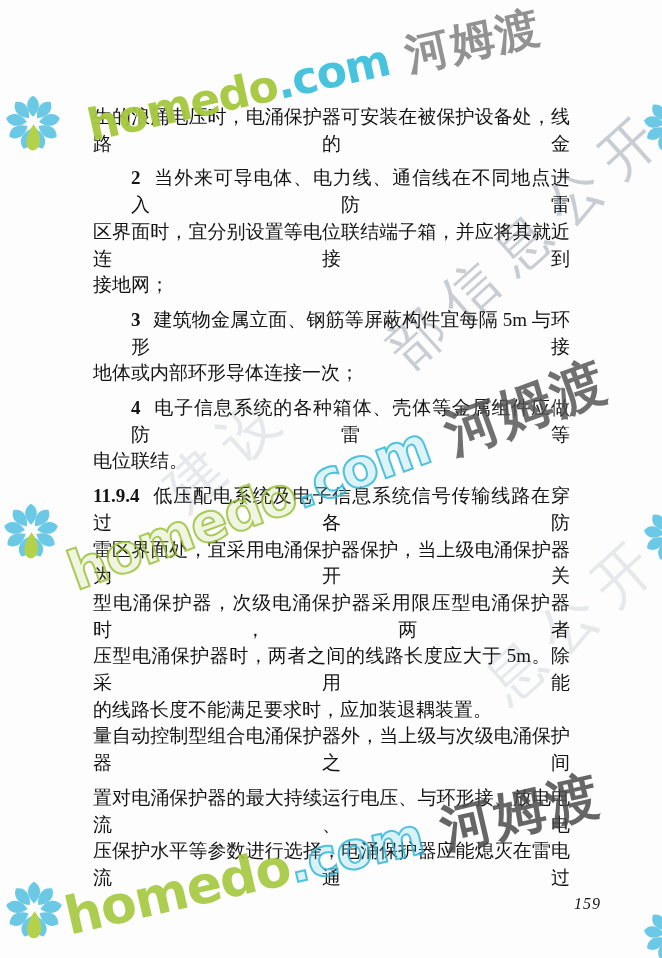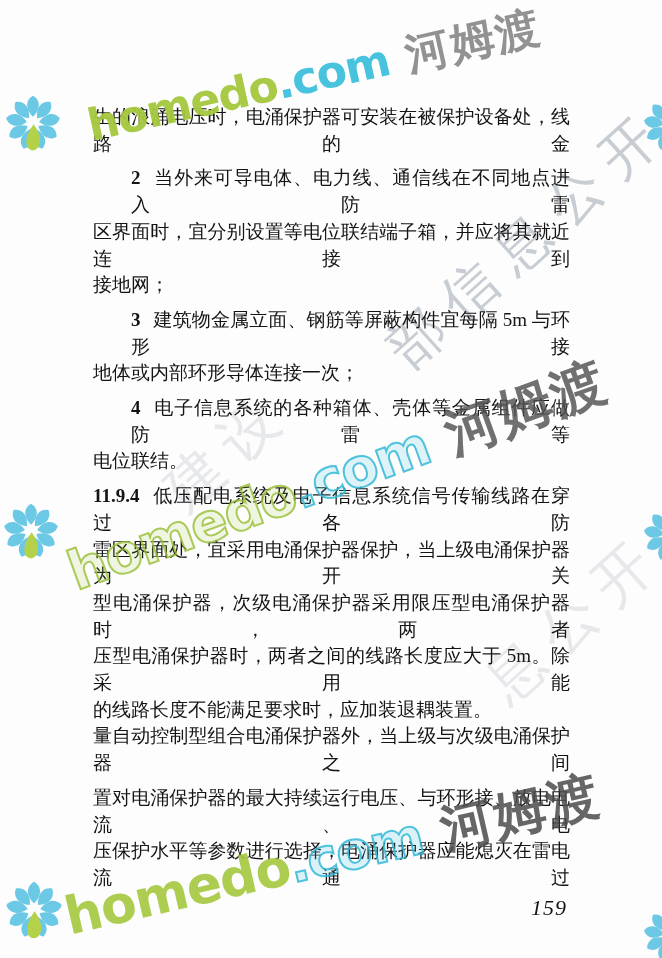--- a/index.html
+++ b/index.html
@@ -40,22 +40,22 @@
   .para{margin:8px;}
   .bl{
     font-size:19px; line-height:26.7px; text-align:justify; text-align-last:justify;
     text-justify:inter-ideograph;
   }
   .bl.last{text-align-last:auto;}
   .bl.ind{padding-left:38px;font-family:Liberation Serif, serif;}
   .num{font-weight:bold; margin-right:13px;}
   
   .pageno{
-    position:absolute; left:531px; top:895px; z-index:3;
-    font-style:italic; font-size:22px; letter-spacing:1px;
+    position:absolute; left:574px; top:895px; z-index:3;
+    font-style:italic; font-size:16px; letter-spacing:1px;
   }
 </style>
 </head>
 <body>
 
 <div class="page">
 
   <svg width="0" height="0" style="position:absolute" aria-hidden="true">
     <defs>
       <g id="flw">

